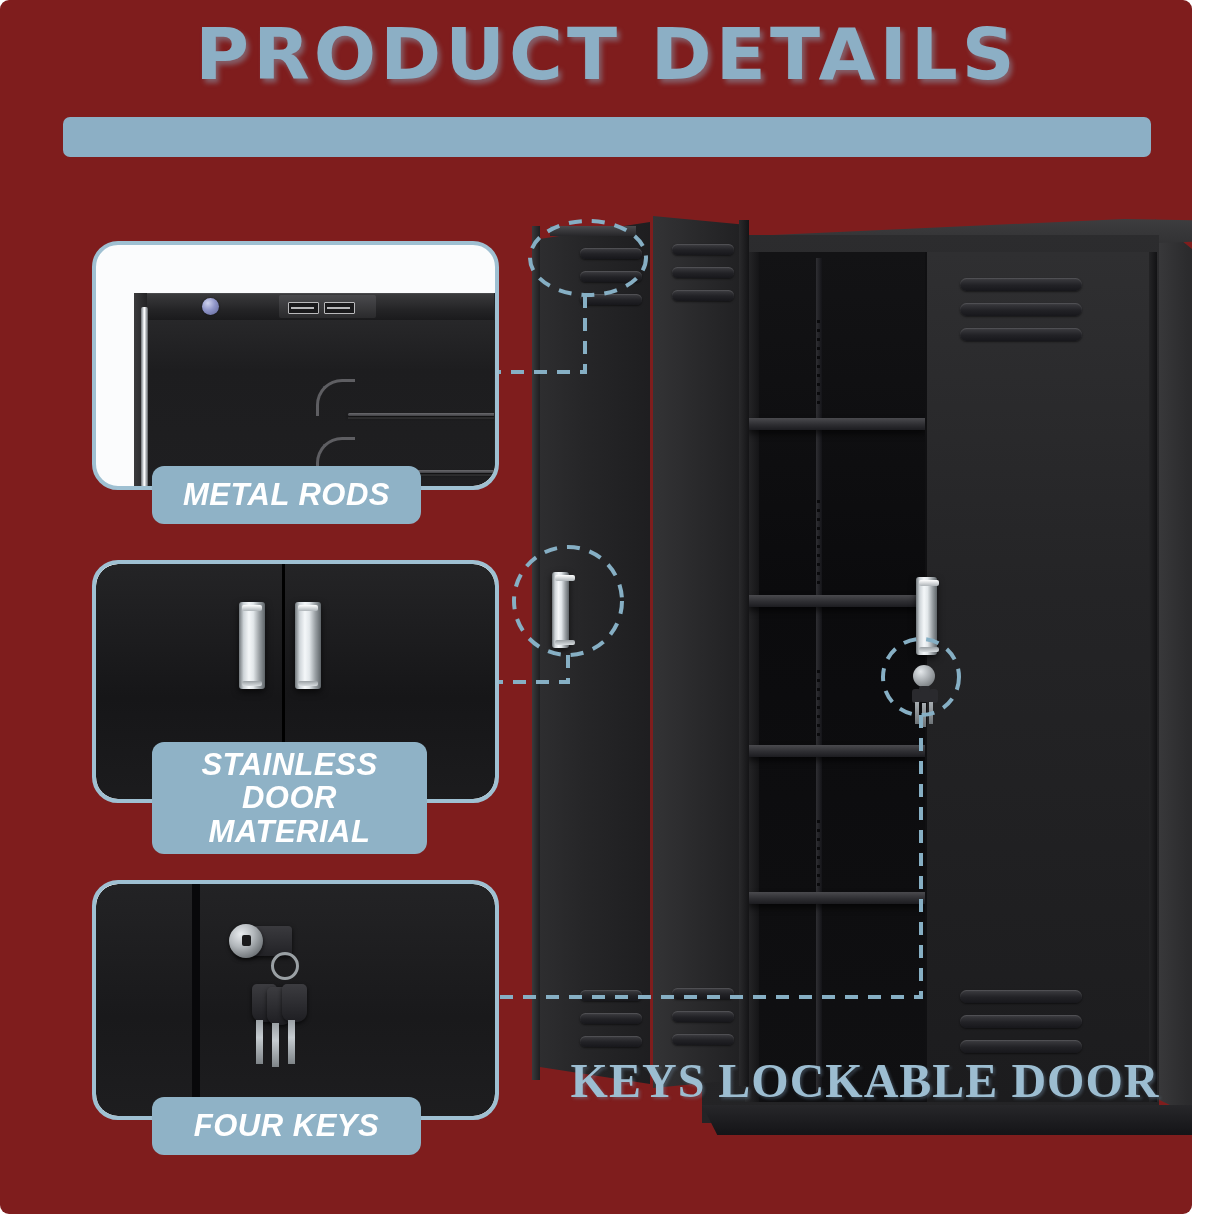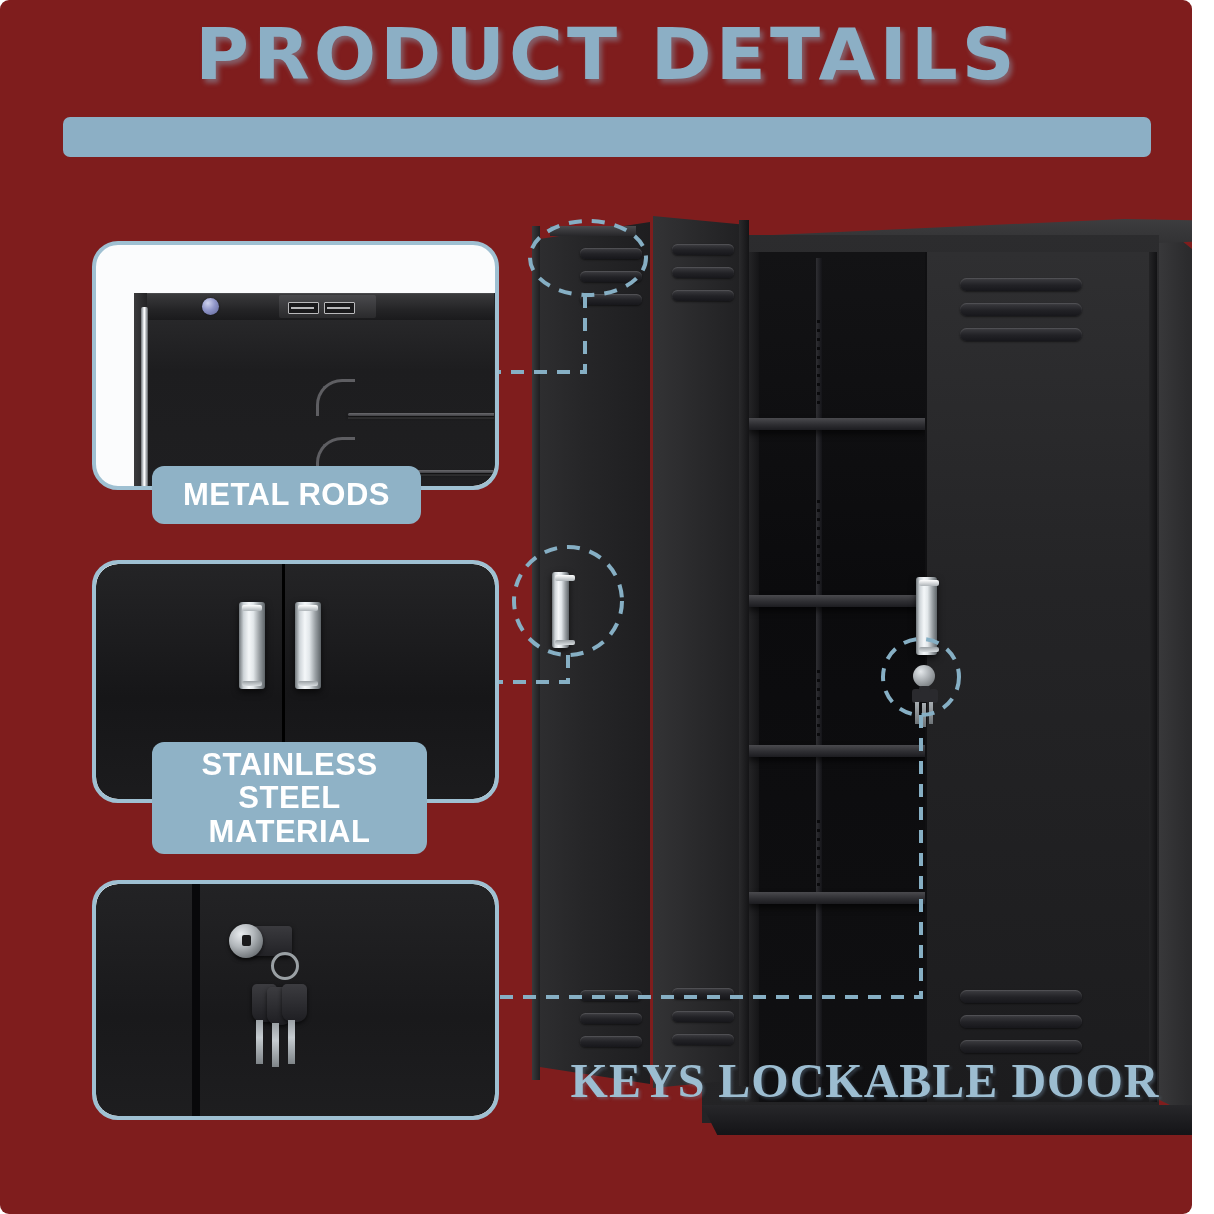--- a/index.html
+++ b/index.html
@@ -48,20 +48,21 @@
     color:#ffffff;
     font-weight:bold;
     font-size:30px;
     letter-spacing:.5px;
     text-align:center;
     display:flex;align-items:center;justify-content:center;
     line-height:1.08;
     padding:6px 18px;
     box-sizing:border-box;
     white-space:pre-line;
+    font-style:italic;
   }
 
   
   #panel-rods{left:92px;top:241px;width:407px;height:249px;}
   #badge-rods{left:152px;top:466px;width:269px;height:58px;font-size:31px;}
 
   
   #panel-steel{left:92px;top:560px;width:407px;height:243px;}
   #badge-steel{left:152px;top:742px;width:275px;height:112px;font-size:31px;}
 
@@ -362,40 +363,41 @@
   <div class="panel" id="panel-steel">
     <div class="panel-photo">
       <div class="p2-door" id="p2-left"></div>
       <div class="p2-door" id="p2-right"></div>
       <div class="p2-gap"></div>
       <div class="p2-handle" id="p2h1"></div>
       <div class="p2-handle" id="p2h2"></div>
     </div>
   </div>
   <div class="badge" id="badge-steel">STAINLESS
-STEEL
+DOOR
 MATERIAL</div>
 
   <div class="panel" id="panel-keys">
     <div class="panel-photo">
       <div class="p3-door" id="p3-left"></div>
       <div class="p3-door" id="p3-right"></div>
       <div class="p3-gap"></div>
       <div class="p3-lockbody"></div>
       <div class="p3-cylinder"></div>
       <div class="p3-keyhole"></div>
       <div class="p3-ring"></div>
       <div class="p3-keyhead" id="p3kh1"></div>
       <div class="p3-keyhead" id="p3kh2"></div>
       <div class="p3-keyhead" id="p3kh3"></div>
       <div class="p3-keyblade" id="p3kb1"></div>
       <div class="p3-keyblade" id="p3kb2"></div>
       <div class="p3-keyblade" id="p3kb3"></div>
     </div>
   </div>
+  <div class="badge" id="badge-keys">FOUR KEYS</div>
 
   <div id="cabinet">
     <div class="cab" id="cab-side"></div>
     <div class="cab" id="cab-top"></div>
     <div class="cab" id="cab-front"></div>
     <div class="cab" id="cab-inner"></div>
     <div class="cab" id="cab-inner-left"></div>
 
     <div class="cab-strip" id="strip1"></div>
     <div class="cab-strip" id="strip2"></div>

